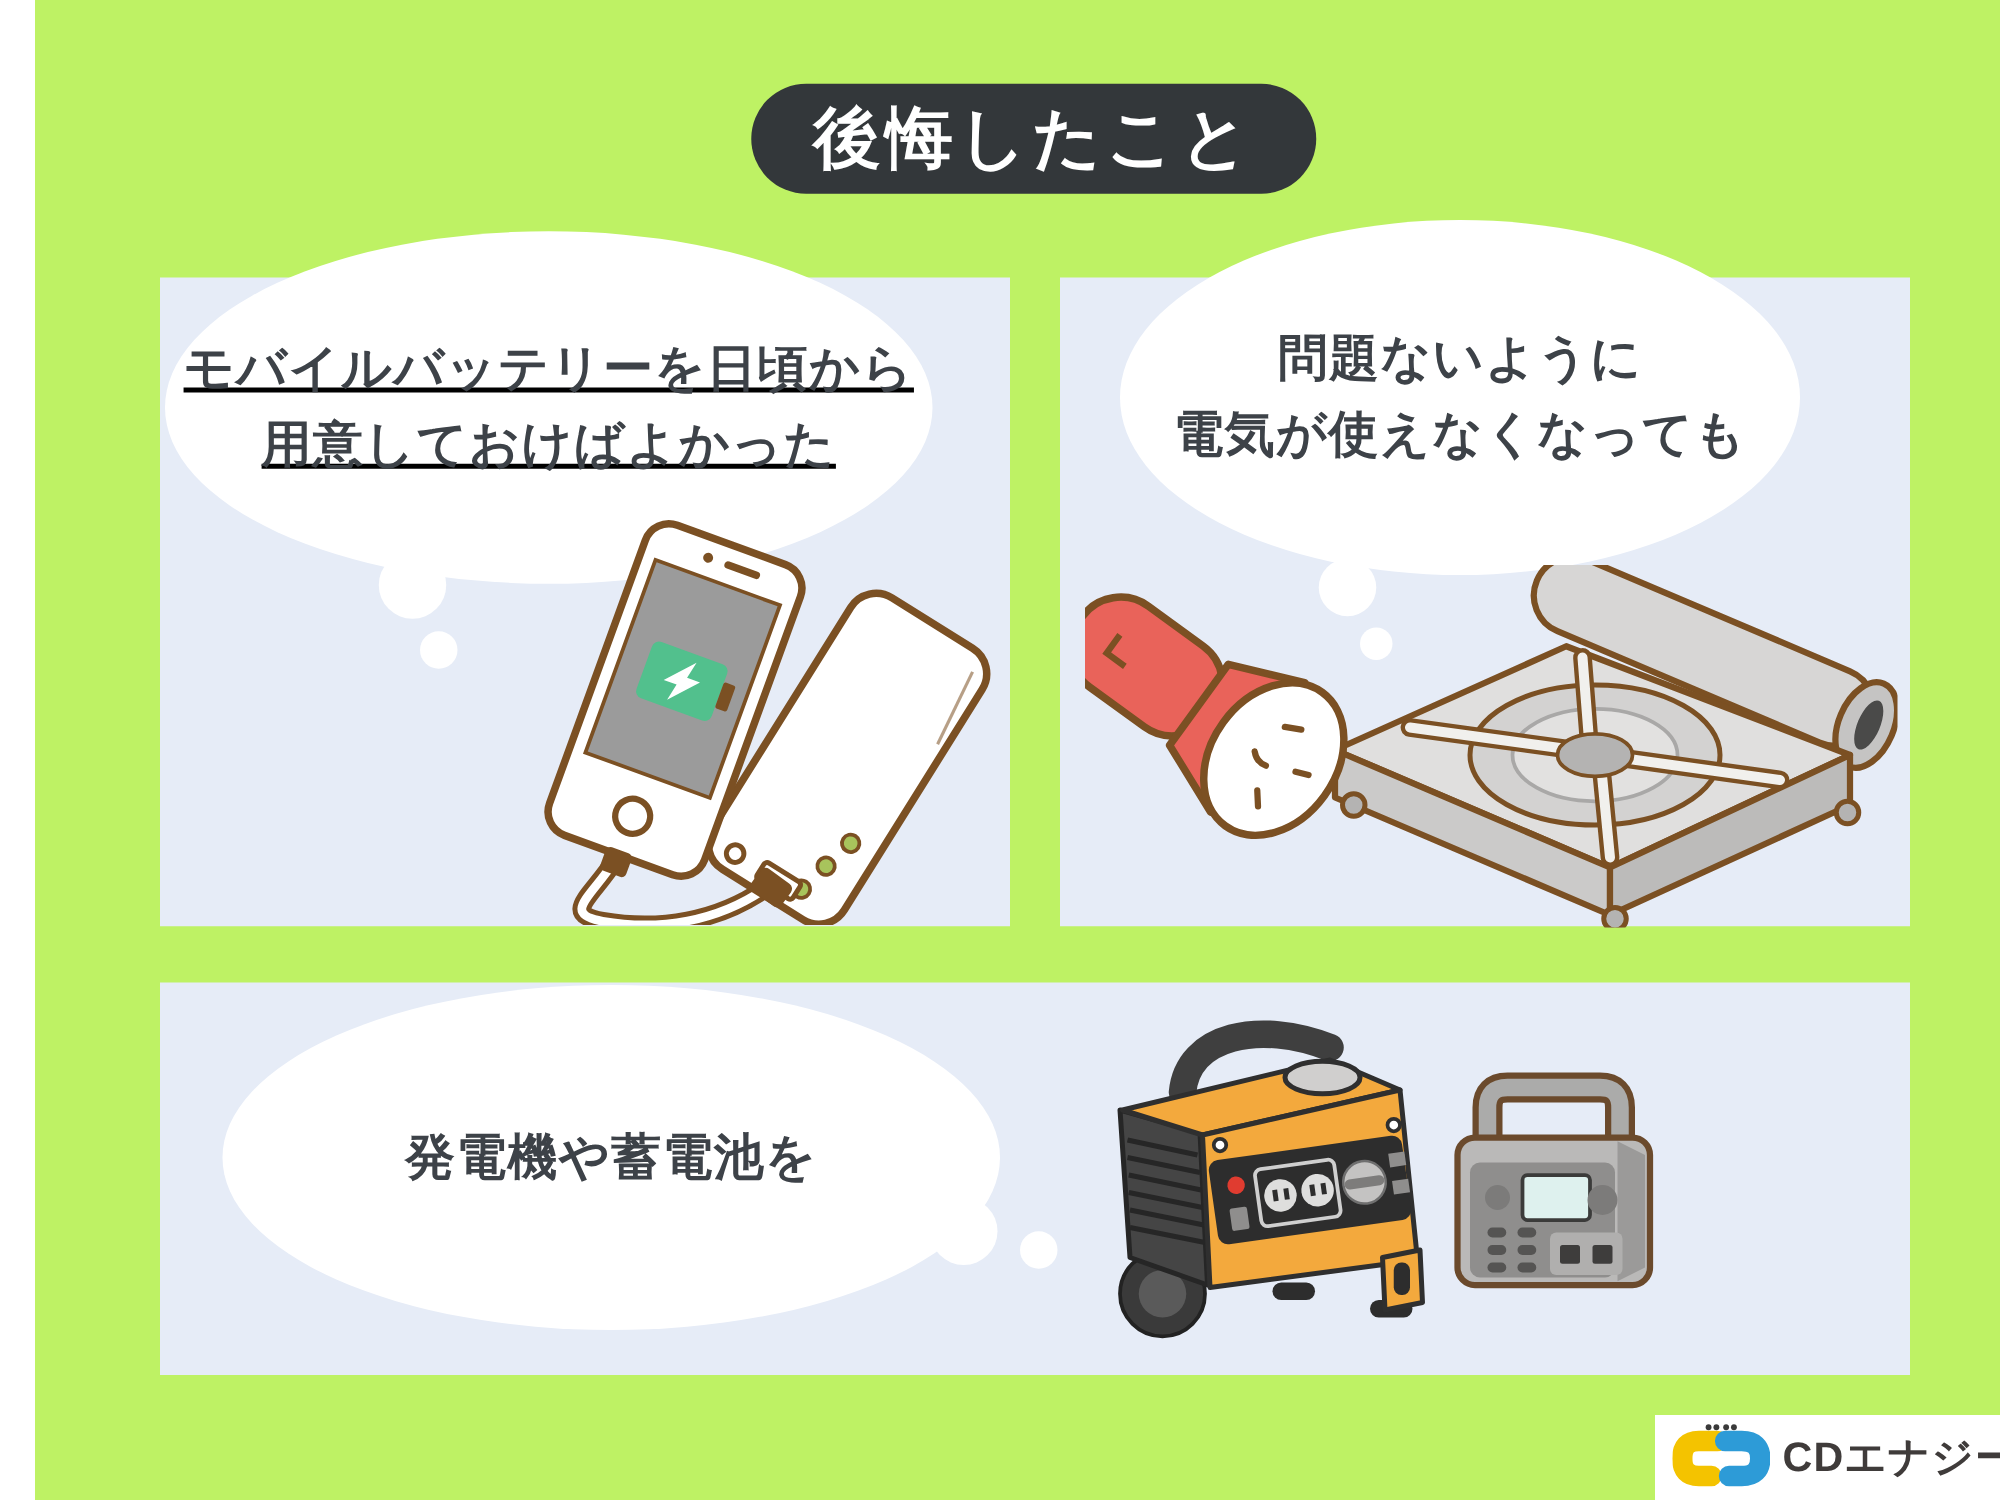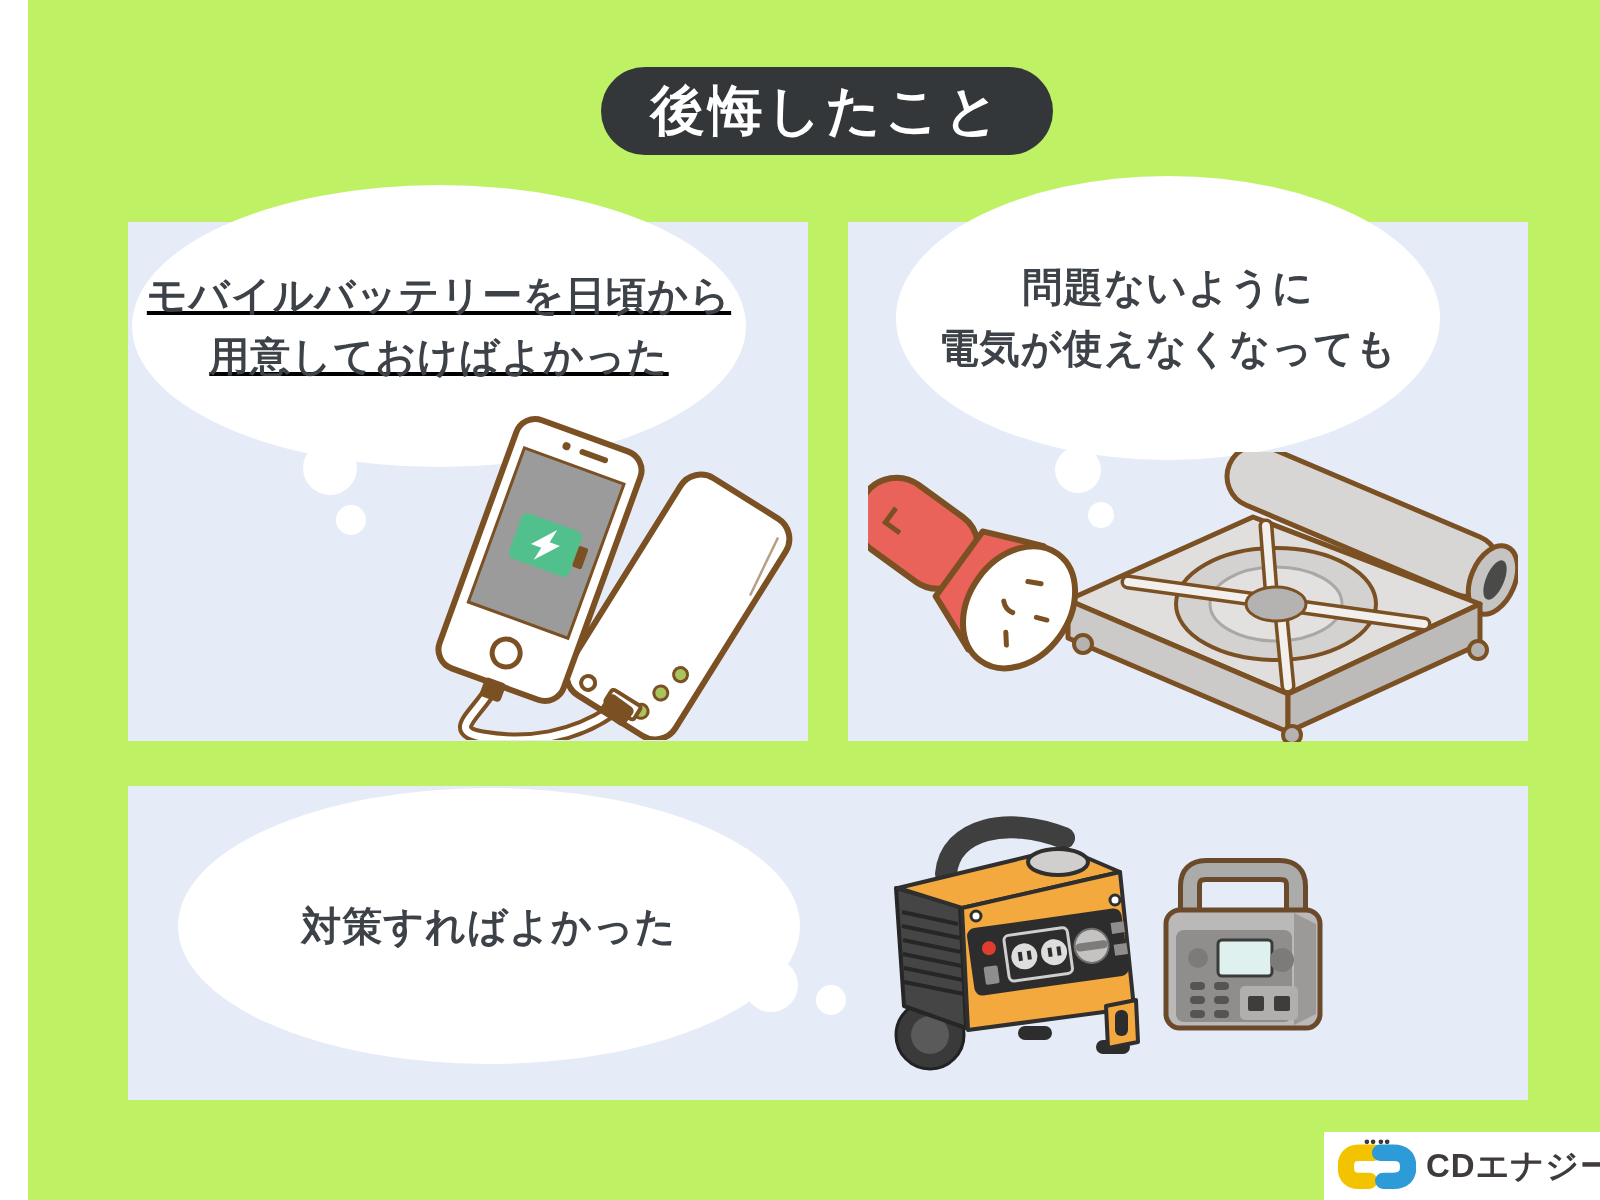--- a/index.html
+++ b/index.html
@@ -73,21 +73,21 @@
   <div class="dot dot-1b"></div>
 
   <div class="bubble bubble-2">
     <span class="line">問題ないように</span>
     <span class="line">電気が使えなくなっても</span>
   </div>
   <div class="dot dot-2a"></div>
   <div class="dot dot-2b"></div>
 
   <div class="bubble bubble-3">
-    <span class="line">対策すればよかった</span>
+    <span class="line">発電機や蓄電池を</span>
   </div>
   <div class="dot dot-3a"></div>
   <div class="dot dot-3b"></div>
 
   <svg class="illus illus-1" width="430" height="345" viewBox="0 0 430 345">
 
     <path d="M 104,293 C 86,322 60,336 94,342 C 140,350 186,342 224,316" fill="none" stroke="#7b5023" stroke-width="15" stroke-linecap="round"></path>
     <path d="M 104,293 C 86,322 60,336 94,342 C 140,350 186,342 224,316" fill="none" stroke="#ffffff" stroke-width="7" stroke-linecap="round"></path>
 
     <g transform="translate(290,212) rotate(32)">

